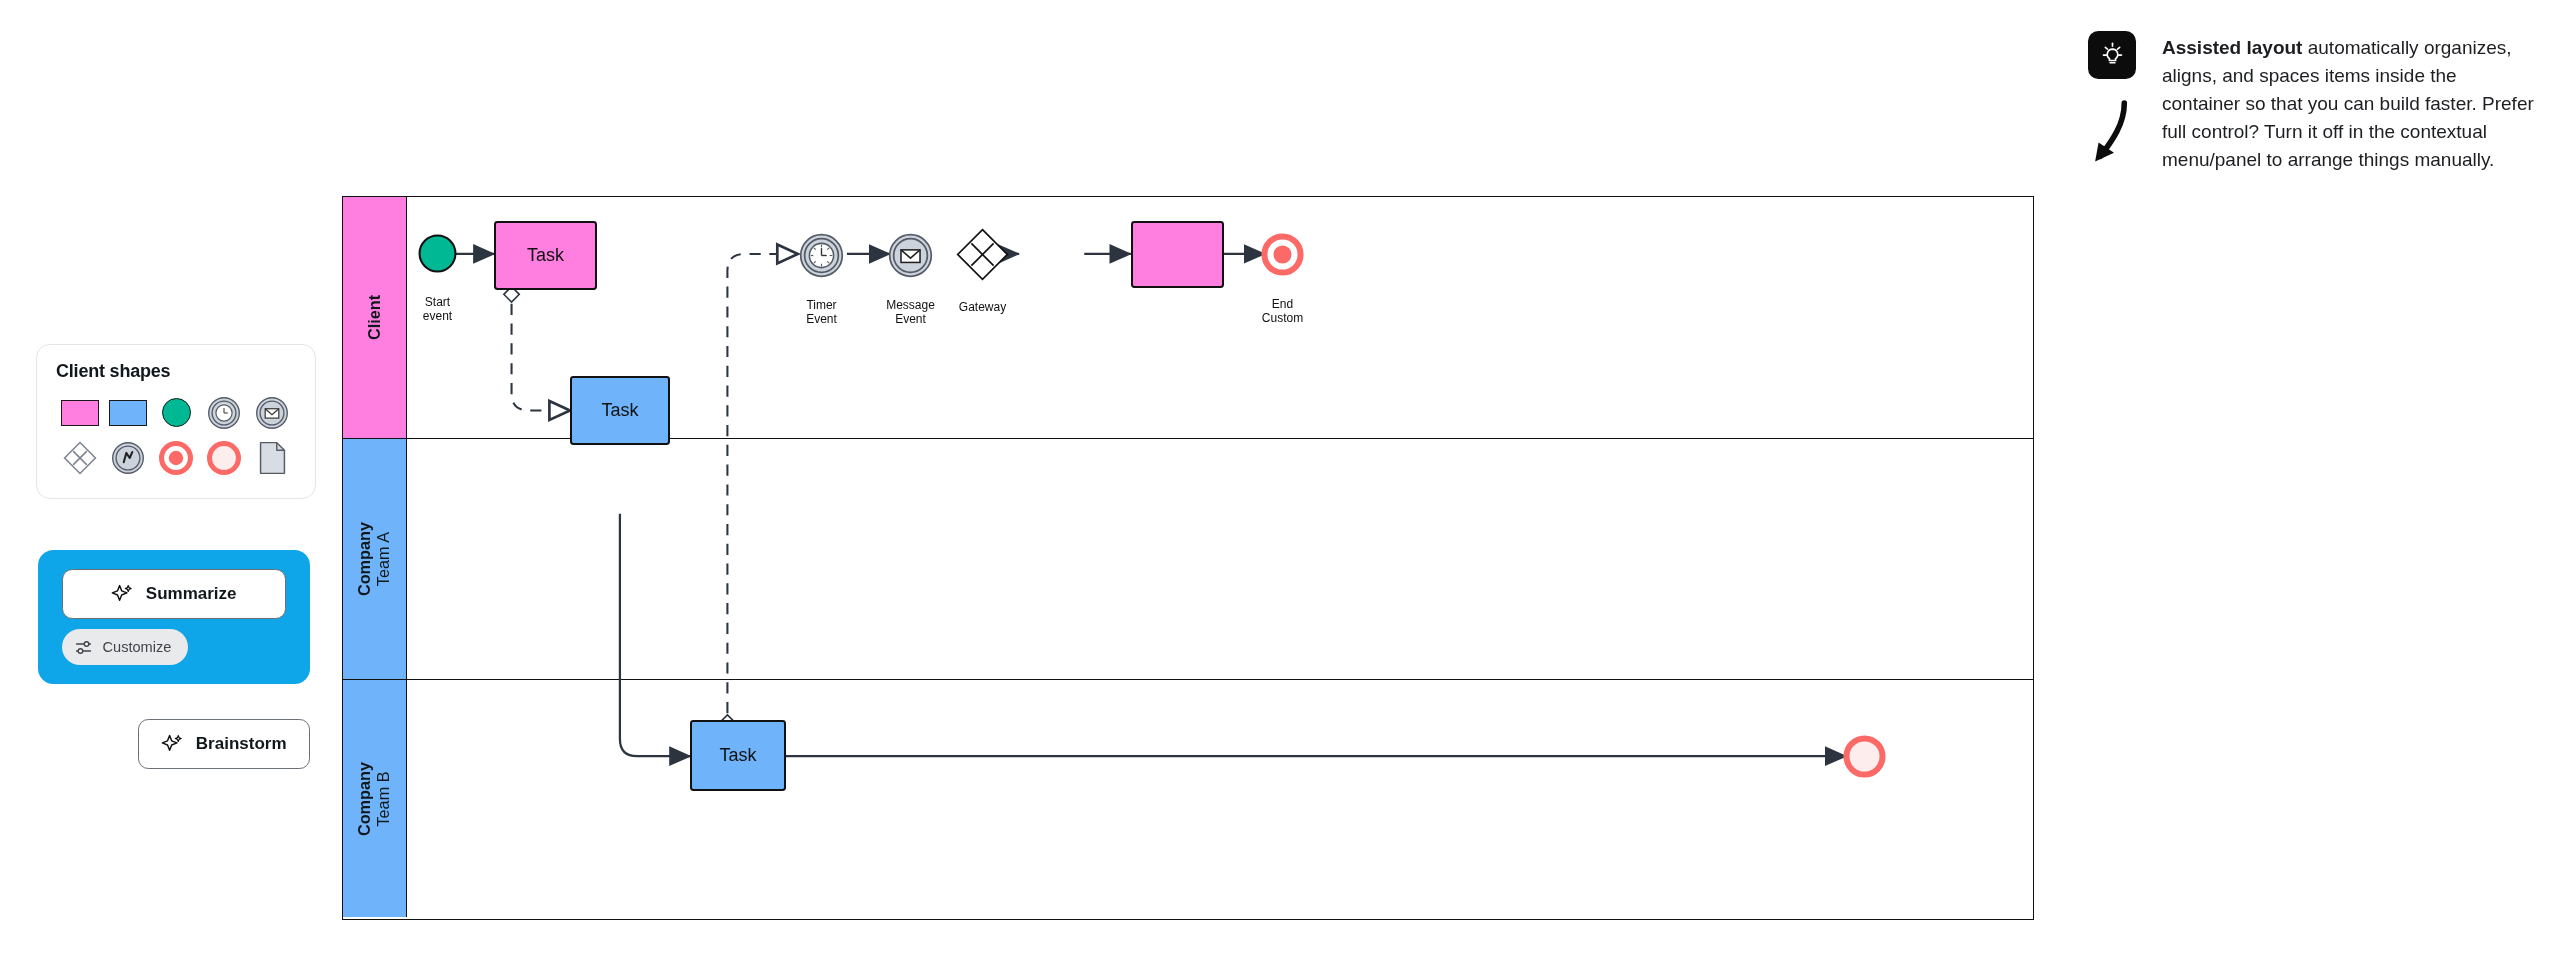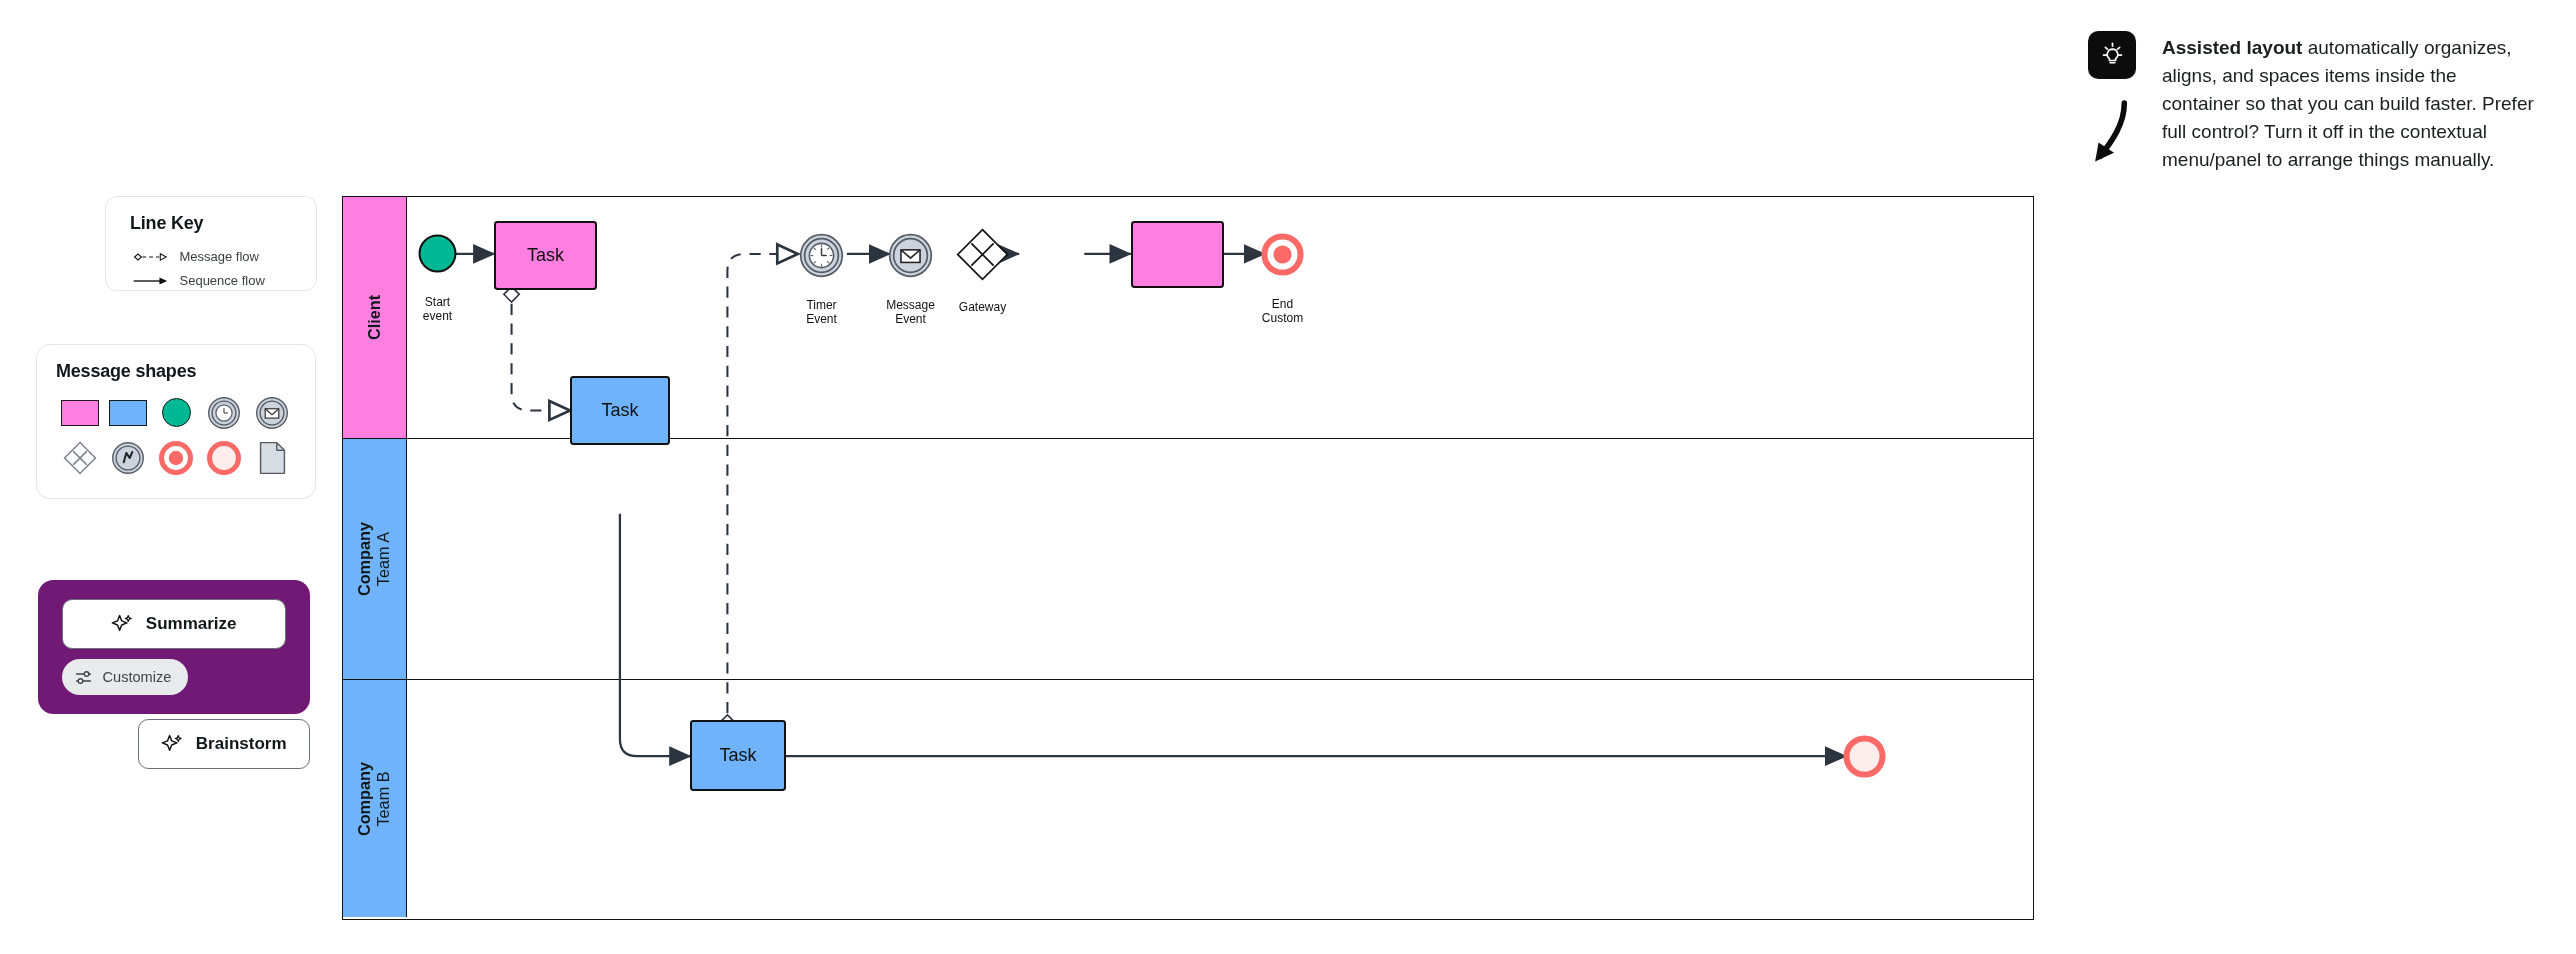--- a/index.html
+++ b/index.html
@@ -45,23 +45,23 @@
   }
   .shape-cell { width: 45px; height: 38px; display: flex; align-items: center; justify-content: center; cursor: pointer; }
 
   .sw-rect { width: 38px; height: 26px; border: 1.7px solid #1a1a1a; }
   .sw-pink { background: #ff7fe0; }
   .sw-blue { background: #6fb4fa; }
   .sw-circle-green { width: 29px; height: 29px; border-radius: 50%; background: #00b894; border: 1.7px solid #1a1a1a; }
 
   
   #summarize-panel {
-    position: absolute; left: 38px; top: 580px;
+    position: absolute; left: 38px; top: 550px;
     width: 272px; height: 134px;
-    background: #701a75; border-radius: 15.5px;
+    background: #0ea5e9; border-radius: 15.5px;
   }
   .btn-outline {
     position: absolute;
     background: #ffffff; border: 1.3px solid #6b6f76; border-radius: 10.3px;
     display: flex; align-items: center; justify-content: center; gap: 12px;
     font-size: 17px; font-weight: 700; color: #11181c; cursor: pointer;
   }
   #summarize-button { left: 24px; top: 19px; width: 224px; height: 50px; }
   #customize-chip {
     position: absolute; left: 24px; top: 79px; height: 36px; padding: 0 17px 0 12px;
@@ -126,43 +126,23 @@
     position: absolute; left: 50%; transform: translateX(-50%);
     text-align: center; font-size: 12px; line-height: 13.8px;
     color: #111111; white-space: pre-line; margin-top: 20px;
   }
 </style>
 </head>
 <body>
 
 <div id="canvas">
 
-  <div class="panel-card" id="line-key-panel">
-    <div class="panel-title">Line Key</div>
-
-    <div class="legend-row" id="legend-row-0">
-      <svg width="40" height="12" viewBox="0 0 46 14">
-        <polygon points="5,7 9,3.5 13,7 9,10.5" fill="#ffffff" stroke="#111" stroke-width="1.2"></polygon>
-        <line x1="14" y1="7" x2="34" y2="7" stroke="#111" stroke-width="1.4" stroke-dasharray="4.5,3.5"></line>
-        <polygon points="35,3.2 42,7 35,10.8" fill="#ffffff" stroke="#111" stroke-width="1.2"></polygon>
-      </svg>
-      <span class="legend-label">Message flow</span>
-    </div>
-
-    <div class="legend-row" id="legend-row-1">
-      <svg width="40" height="12" viewBox="0 0 46 14">
-        <line x1="4" y1="7" x2="36" y2="7" stroke="#111" stroke-width="1.6"></line>
-        <polygon points="34,2.8 43,7 34,11.2" fill="#111"></polygon>
-      </svg>
-      <span class="legend-label">Sequence flow</span>
-    </div>
-  </div>
 
   <div class="panel-card" id="custom-shapes-panel">
-    <div class="panel-title">Message shapes</div>
+    <div class="panel-title">Client shapes</div>
     <div class="shape-grid">
 
       <div class="shape-cell">
         <div class="sw-rect sw-pink"></div>
       </div>
       <div class="shape-cell">
         <div class="sw-rect sw-blue"></div>
       </div>
       <div class="shape-cell">
         <div class="sw-circle-green"></div>

